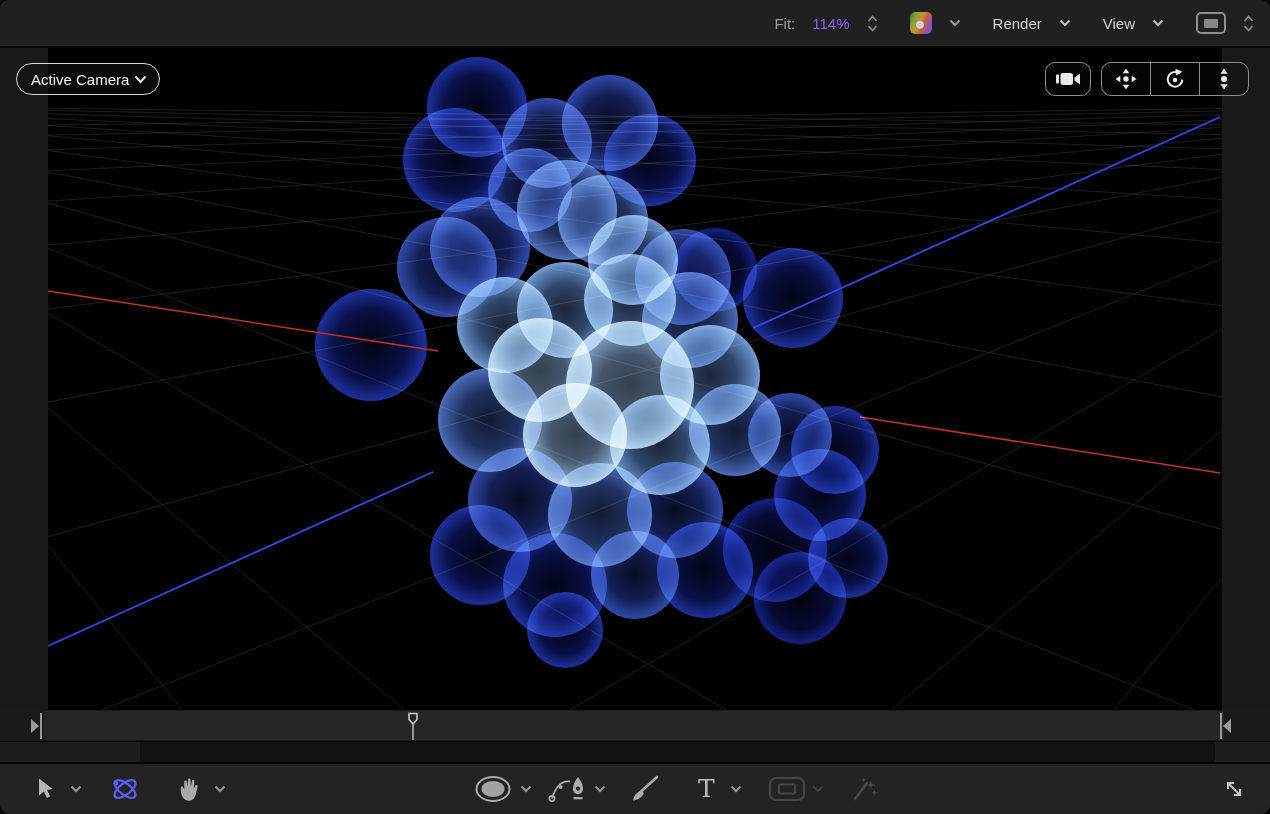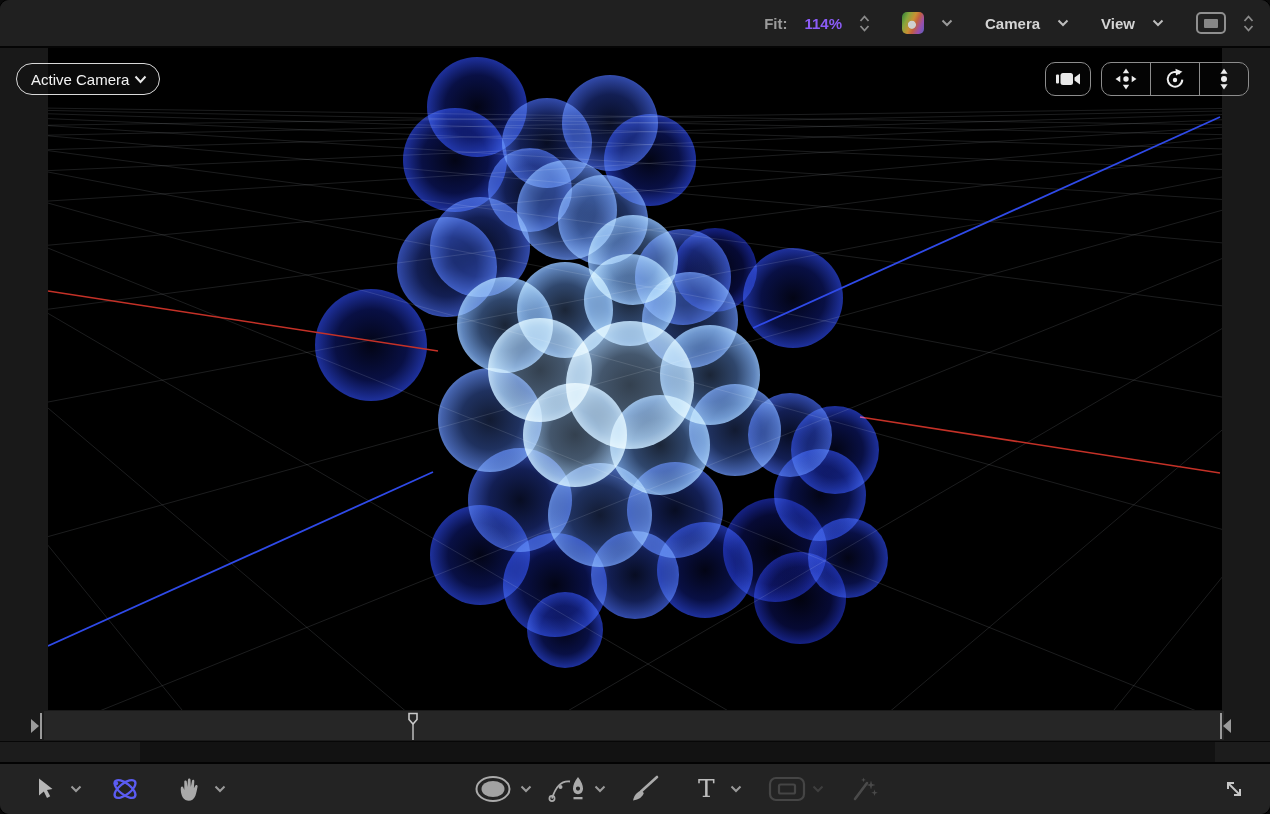--- a/index.html
+++ b/index.html
@@ -10,21 +10,21 @@
   }
   
   .top-toolbar{
     position:absolute;left:0;top:0;width:100%;height:48px;background:#202020;
     border-bottom:2px solid #050505;display:flex;align-items:center;box-sizing:border-box;
   }
   .tt-right{margin-left:auto;display:flex;align-items:center;gap:9px;padding-right:16px;}
   .tt-label{font-size:15px;color:#d4d4d4;}
   .tt-dim{color:#9b9b9b;}
   .tt-dimmer{color:#8b5cf6;}
-  .tt-group{display:flex;align-items:center;gap:17px;cursor:default;font-weight:bold;}
+  .tt-group{display:flex;align-items:center;gap:17px;cursor:default;}
   .tt-gap{width:14px;}
   .swatch{
     width:22px;height:22px;border-radius:5px;
     background:
       radial-gradient(circle at 45% 58%, #cfcfcf 0 3.6px, rgba(0,0,0,0) 4.4px),
       linear-gradient(115deg,#2e7d36 0%,#86a63c 24%,#c98f33 46%,#c2603f 60%,#9a4fae 79%,#5560bd 100%);
   }
   .layout-icon{width:26px;height:18px;border:2px solid #8f8f8f;border-radius:5px;
     display:flex;align-items:center;justify-content:center;}
   .layout-icon .inner{width:14px;height:9px;background:#878787;border-radius:1px;}
@@ -76,21 +76,21 @@
       </div>
       <div class="tt-gap"></div>
       <div class="tt-group">
         <div class="swatch"></div>
         <svg width="12" height="8" viewBox="0 0 12 8">
           <polyline points="1.5,1.5 6,6 10.5,1.5" fill="none" stroke="#9a9a9a" stroke-width="2"></polyline>
         </svg>
       </div>
       <div class="tt-gap"></div>
       <div class="tt-group">
-        <span class="tt-label">Camera</span>
+        <span class="tt-label">Render</span>
         <svg width="12" height="8" viewBox="0 0 12 8">
           <polyline points="1.5,1.5 6,6 10.5,1.5" fill="none" stroke="#bdbdbd" stroke-width="2"></polyline>
         </svg>
       </div>
       <div class="tt-gap"></div>
       <div class="tt-group">
         <span class="tt-label">View</span>
         <svg width="12" height="8" viewBox="0 0 12 8">
           <polyline points="1.5,1.5 6,6 10.5,1.5" fill="none" stroke="#bdbdbd" stroke-width="2"></polyline>
         </svg>

